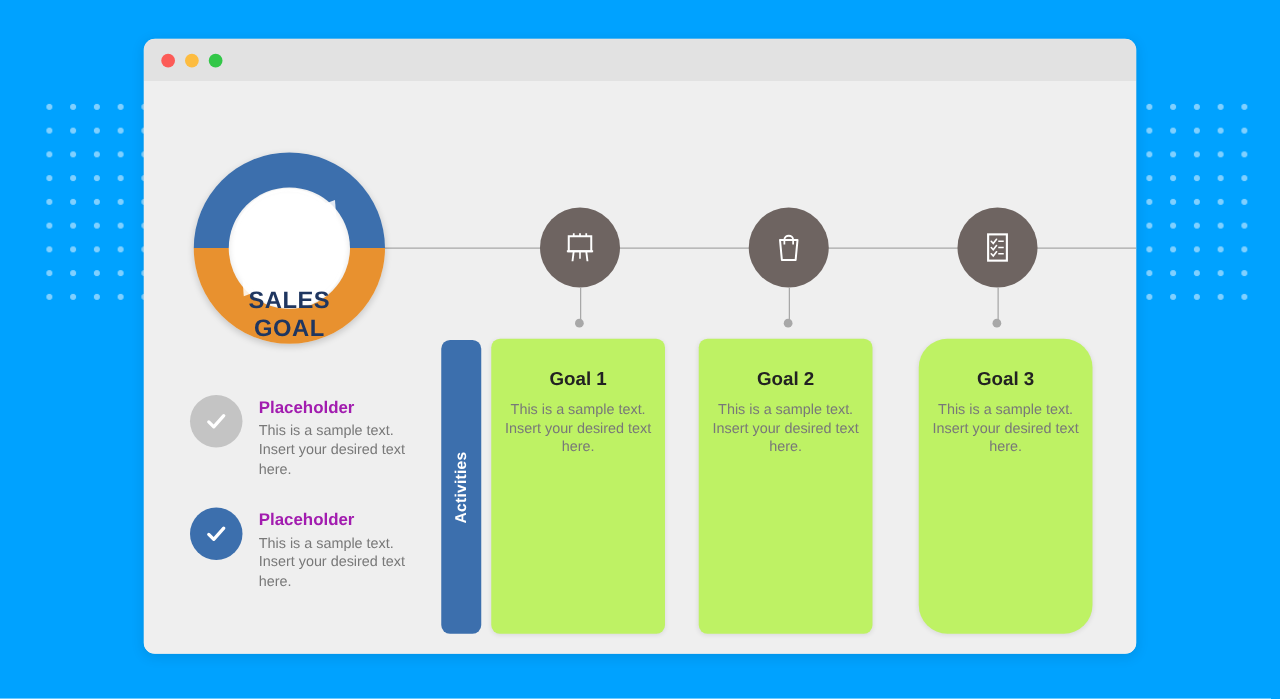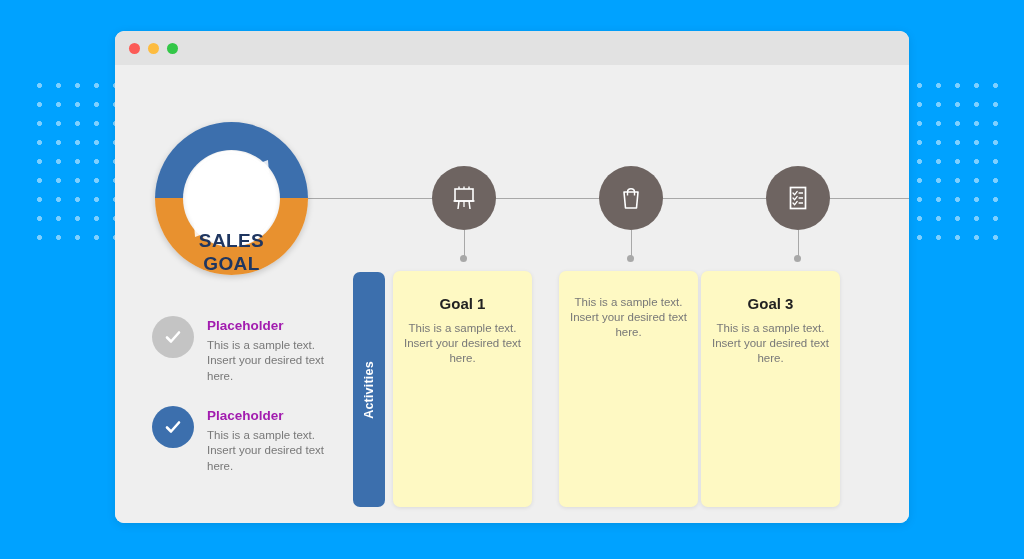--- a/index.html
+++ b/index.html
@@ -181,29 +181,29 @@
     font-weight: bold;
     letter-spacing: 0.2px;
   }
 
   
   .goal-card {
     position: absolute;
     top: 206px;
     width: 139px;
     height: 236px;
-    background: #fef9c3;
+    background: #bef264;
     border-radius: 7px;
     box-shadow: 0 1px 4px rgba(0,0,0,0.09);
     padding-top: 24px;
     box-sizing: border-box;
   }
   #goal-card-1 { left: 278px; }
   #goal-card-2 { left: 444px; }
-  #goal-card-3 { left: 586px; }
+  #goal-card-3 { left: 620px; border-radius: 23px; }
   .goal-title {
     text-align: center;
     font-size: 15px;
     font-weight: bold;
     color: #222222;
     margin-bottom: 9px;
   }
   .goal-body {
     text-align: center;
     font-size: 11.5px;
@@ -338,20 +338,21 @@
 
       <div id="activities-tab">
         <span id="activities-label">Activities</span>
       </div>
 
       <div class="goal-card" id="goal-card-1">
         <div class="goal-title">Goal 1</div>
         <div class="goal-body">This is a sample text. Insert your desired text here.</div>
       </div>
       <div class="goal-card" id="goal-card-2">
+        <div class="goal-title">Goal 2</div>
         <div class="goal-body">This is a sample text. Insert your desired text here.</div>
       </div>
       <div class="goal-card" id="goal-card-3">
         <div class="goal-title">Goal 3</div>
         <div class="goal-body">This is a sample text. Insert your desired text here.</div>
       </div>
 
       <div class="ph-item" id="ph-item-1">
         <div class="ph-badge" style="background:#C4C4C4">
           <svg width="22" height="22" viewBox="0 0 22 22">

